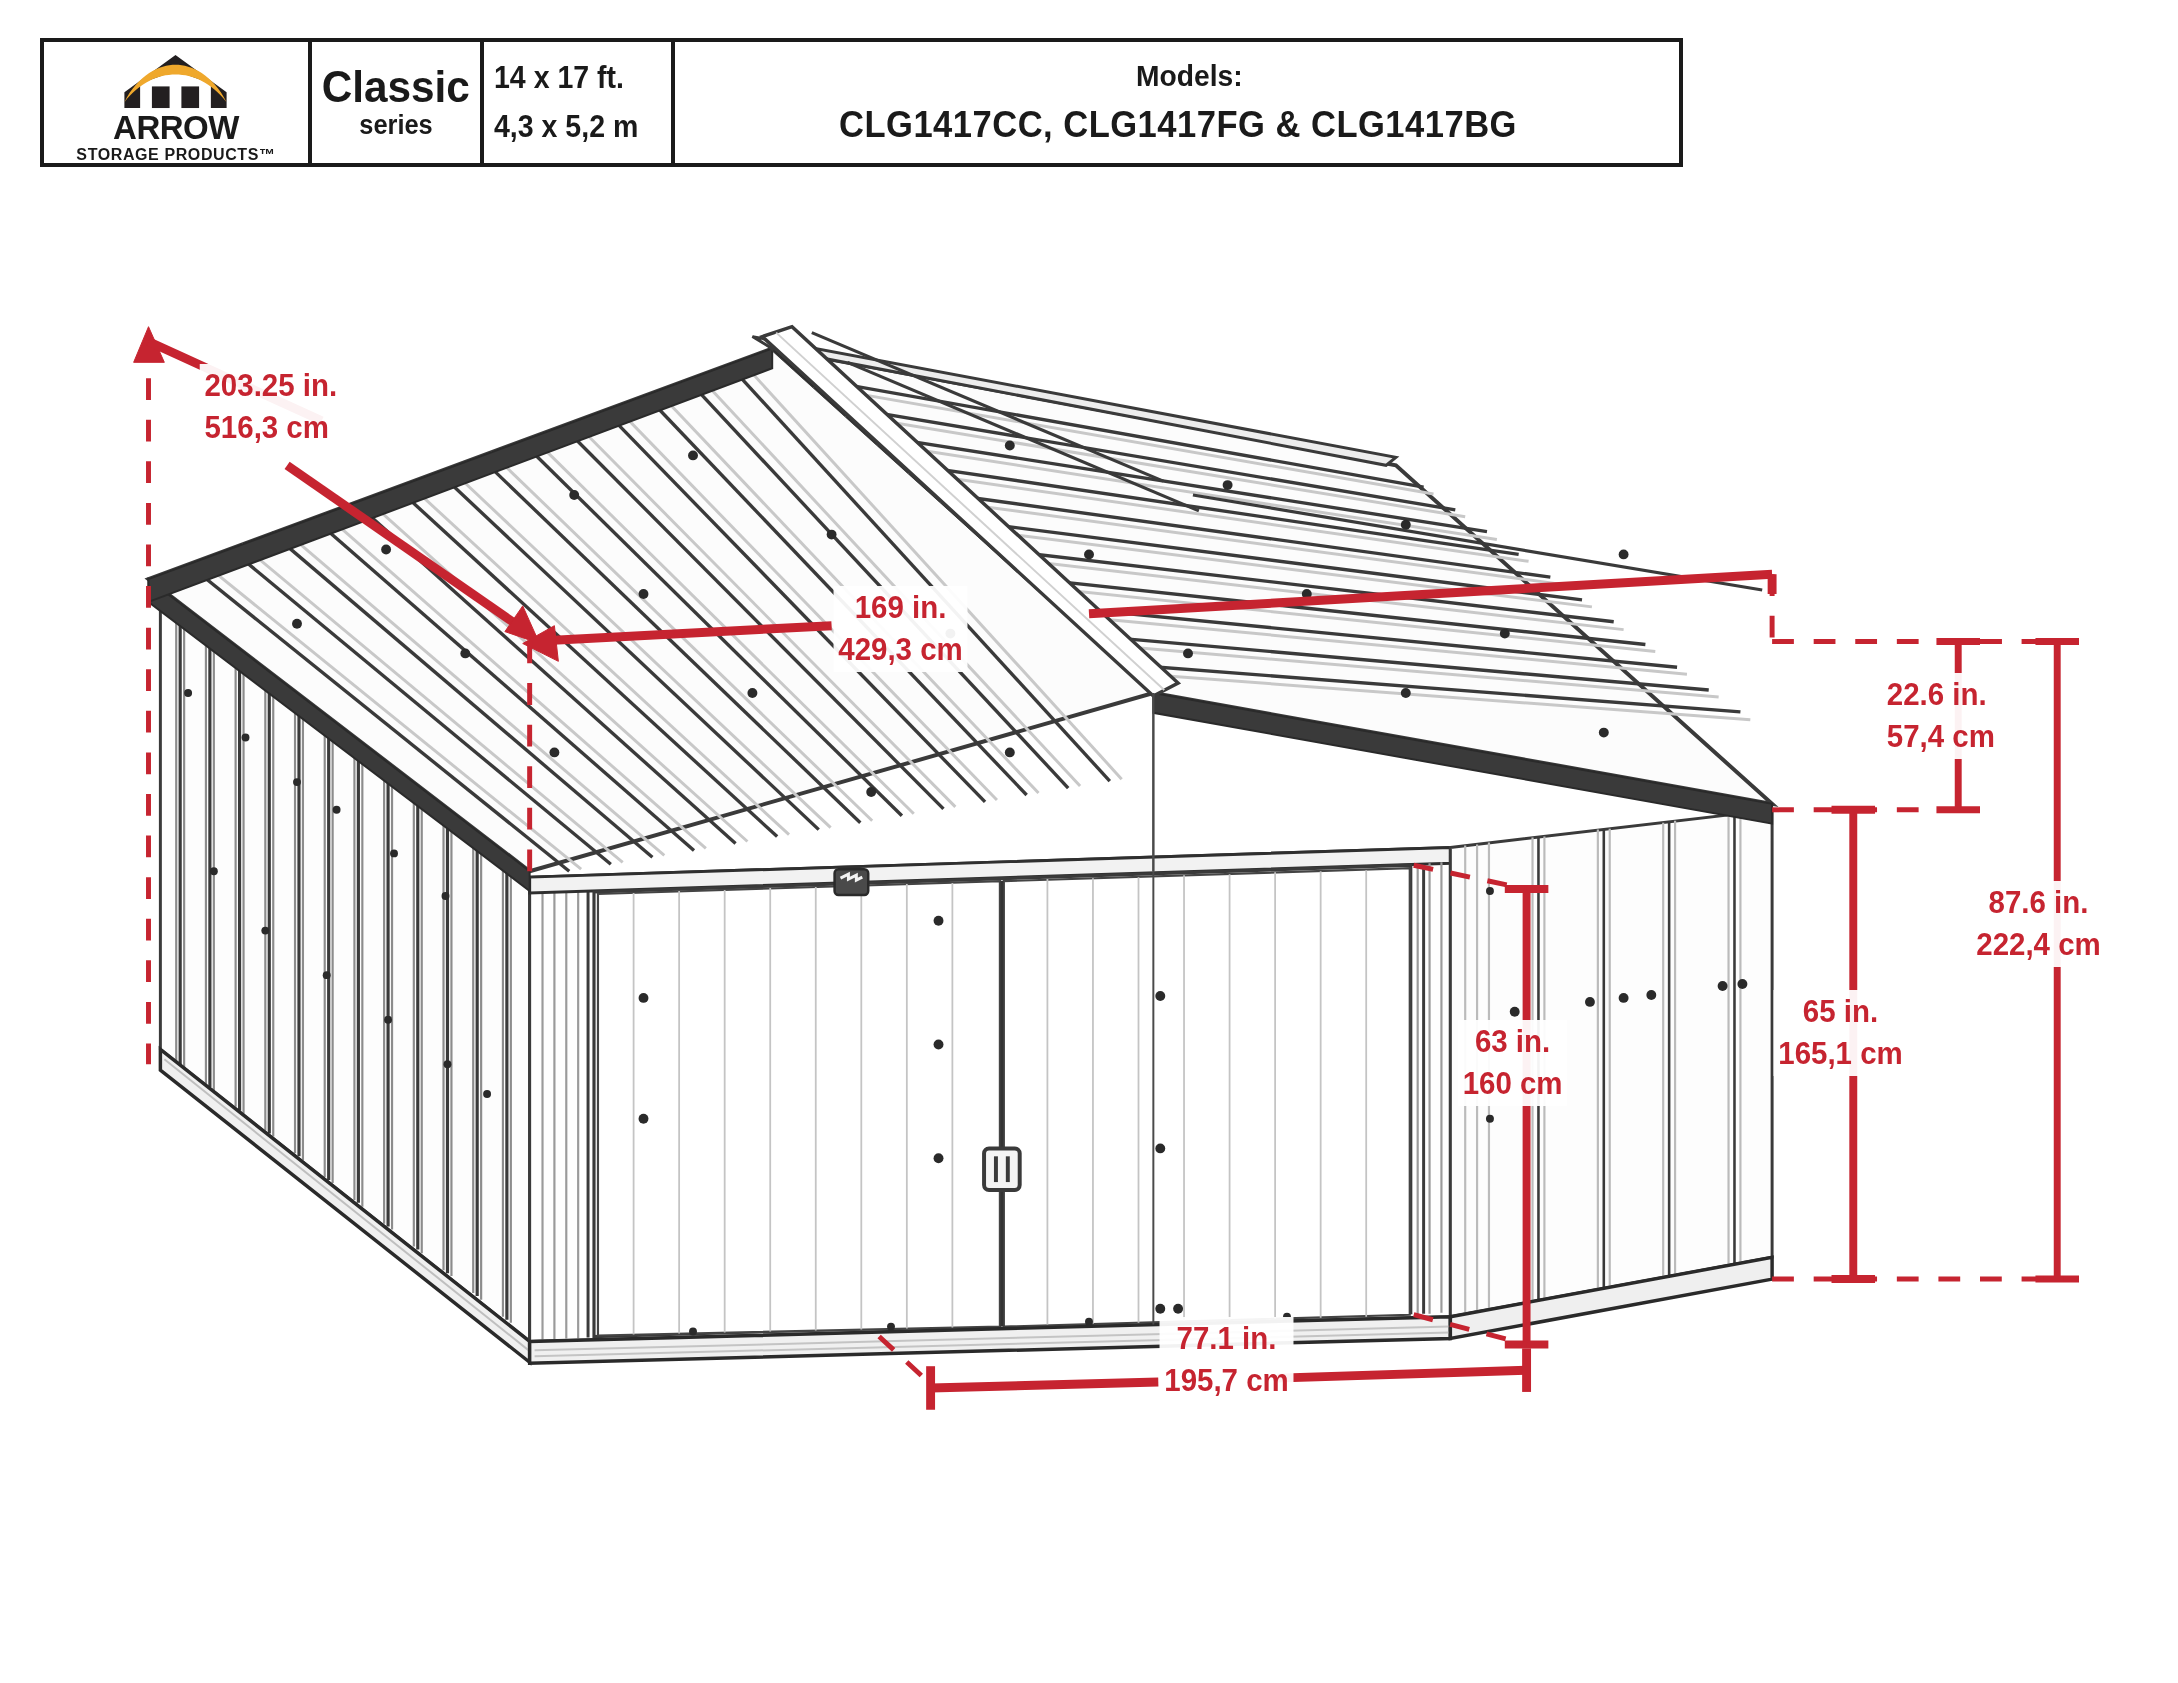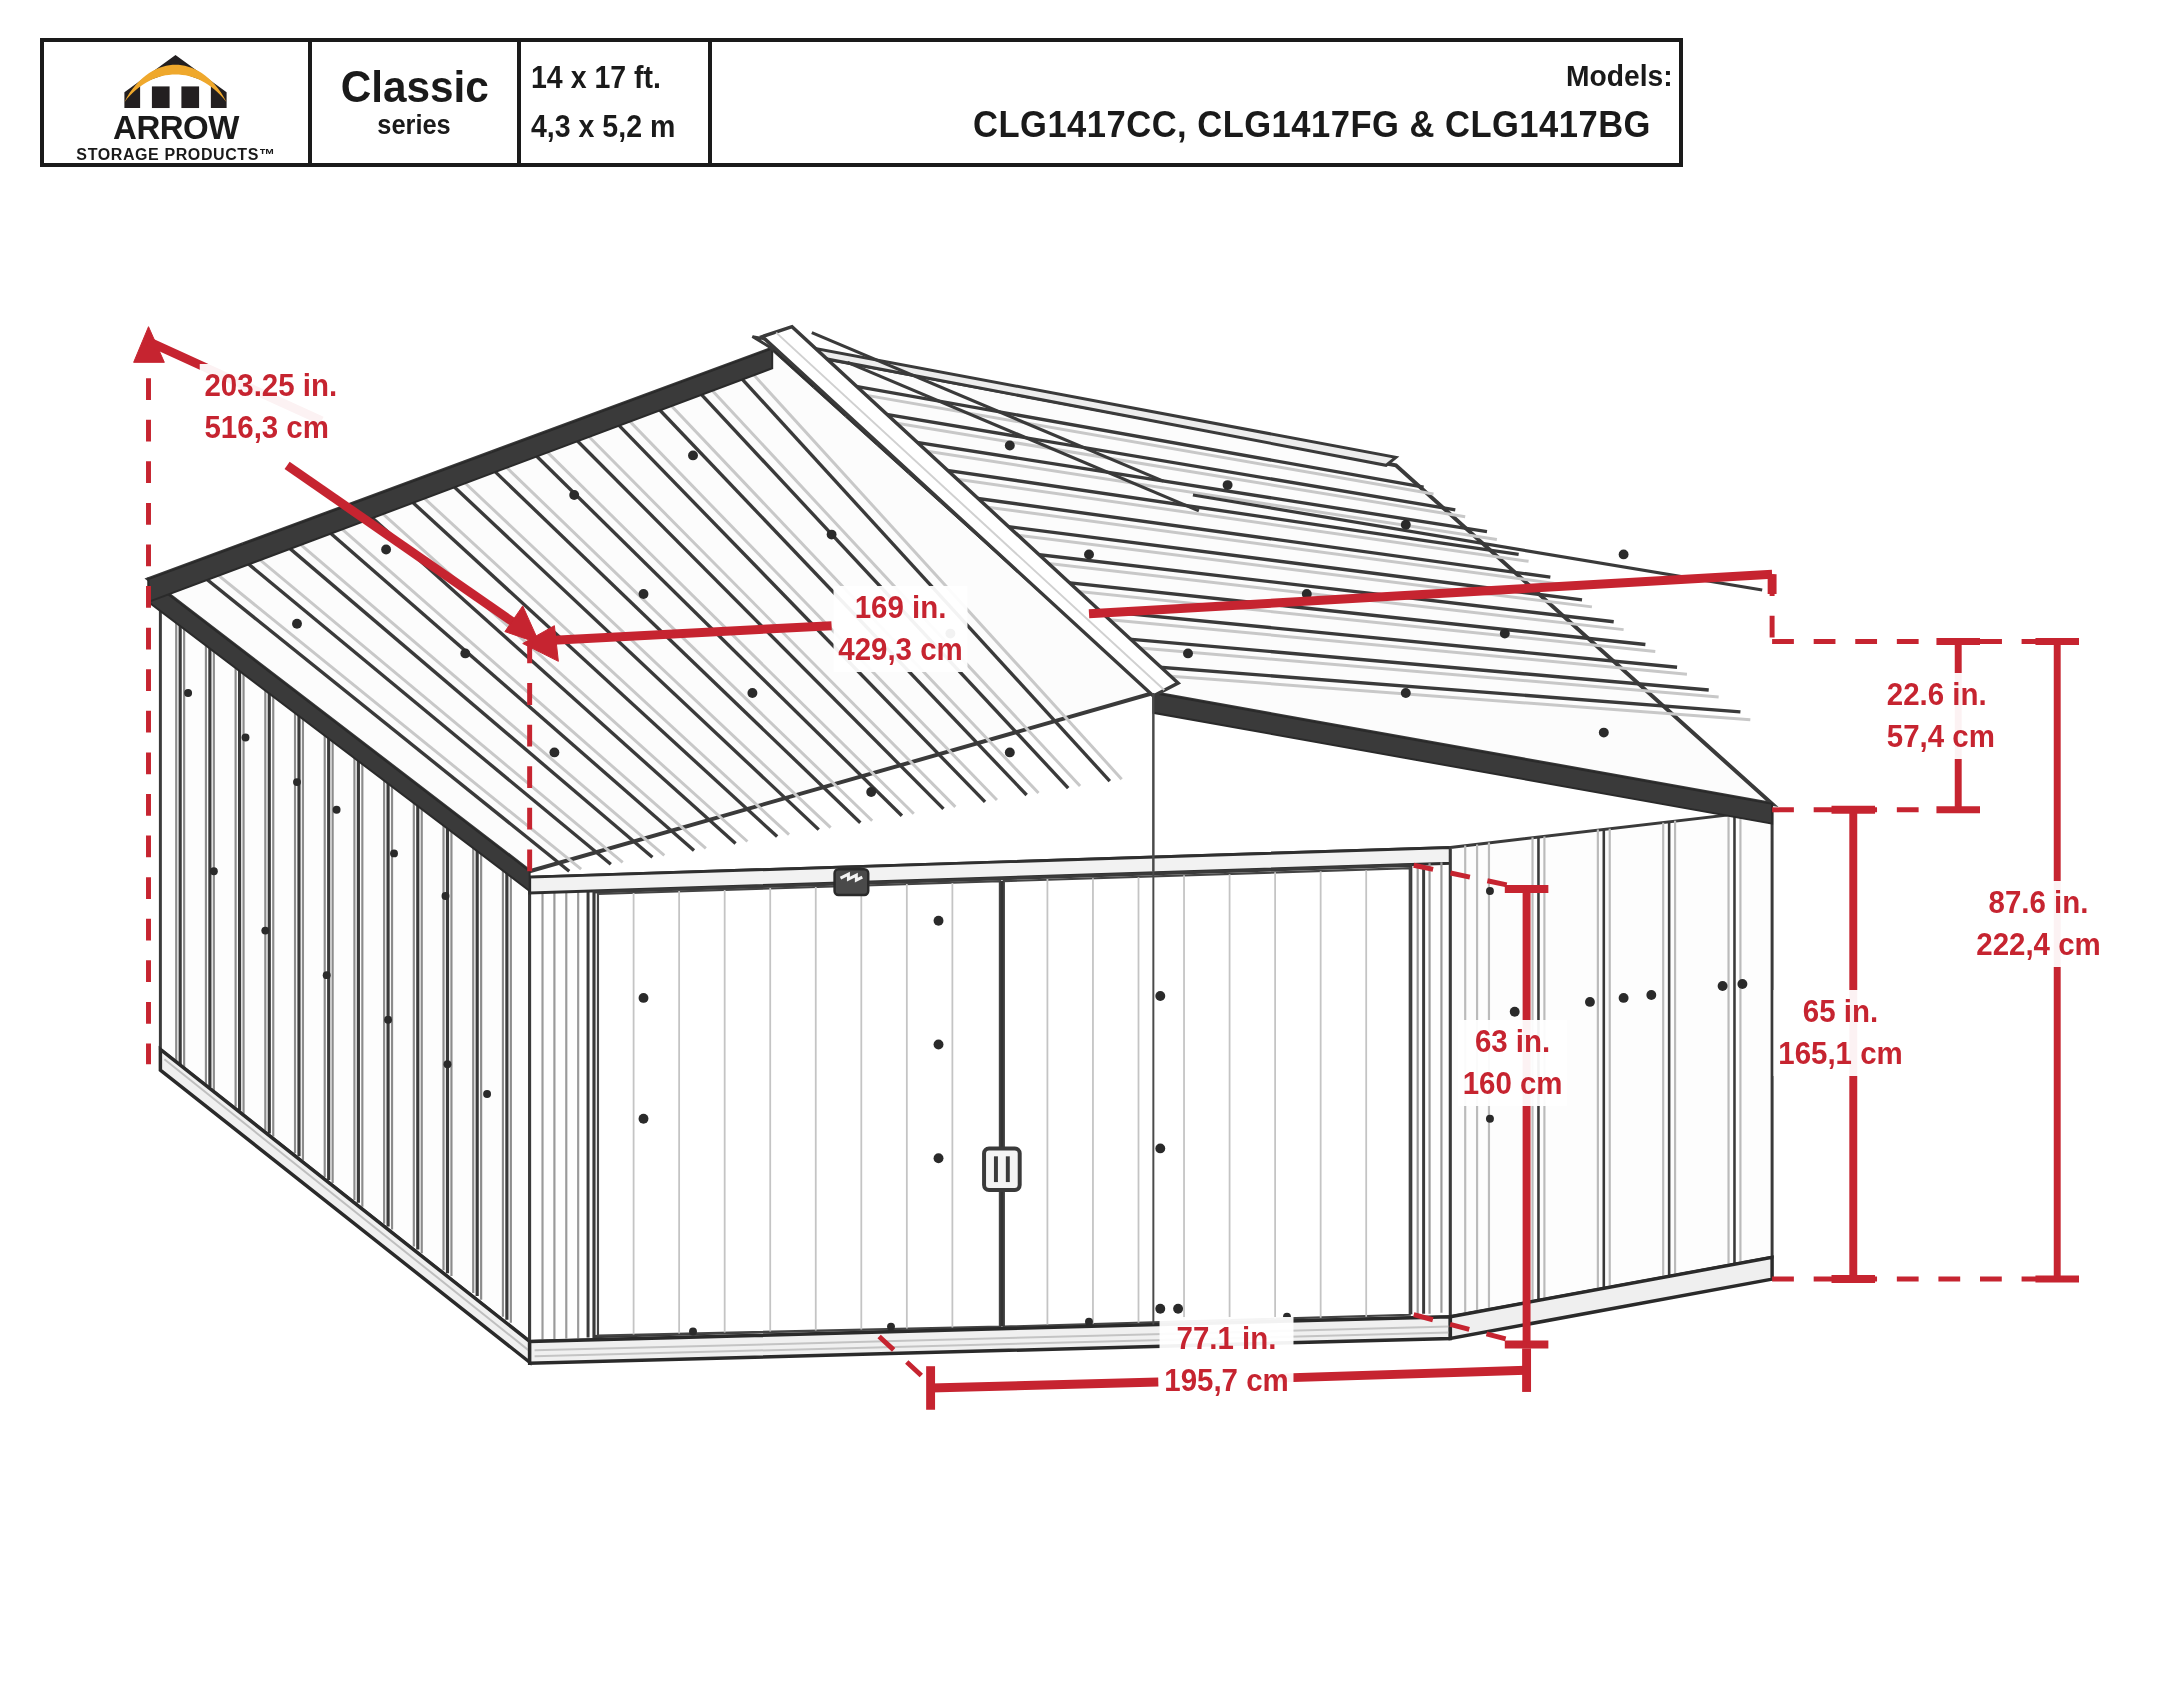--- a/index.html
+++ b/index.html
@@ -38,32 +38,32 @@
     position: relative;
   }
   .tb-cell:last-child { border-right: none; }
 
   #cell-logo {
     width: 268px;
     align-items: center;
     justify-content: flex-end;
   }
   #cell-series {
-    width: 209px;
+    width: 172px;
     align-items: center;
     text-align: right;
   }
   #cell-size {
     width: 191px;
     align-items: flex-start;
     padding-left: 10px;
   }
   #cell-models {
     flex: 1;
-    align-items: flex-end;
+    align-items: center;
     padding-left: 31px;
   }
 
   
   #logo-wrap {
     display: flex;
     flex-direction: column;
     align-items: center;
     justify-content: flex-end;
     height: 100%;

